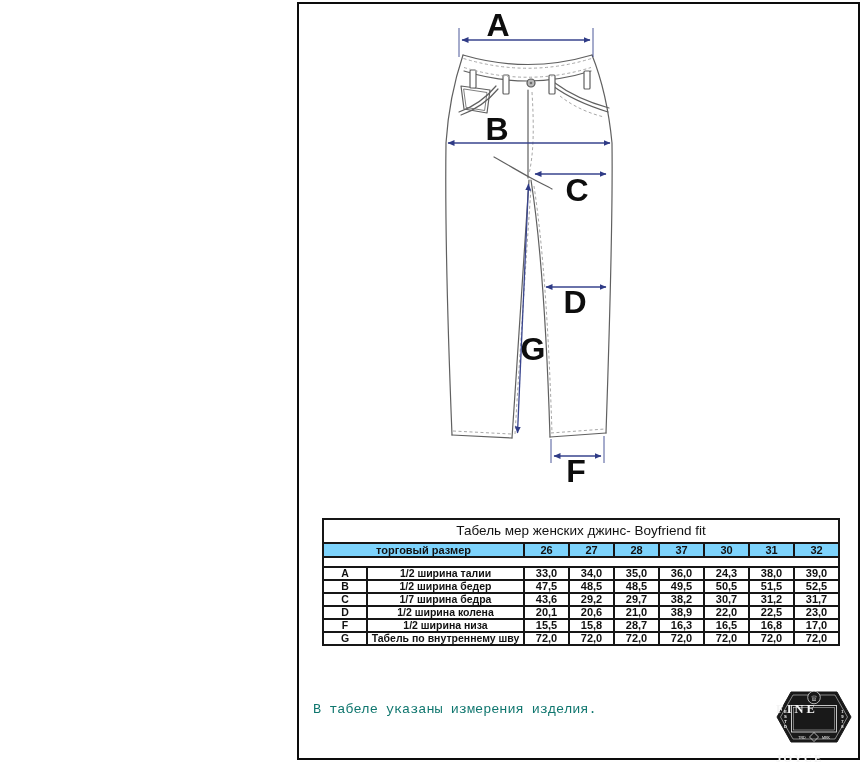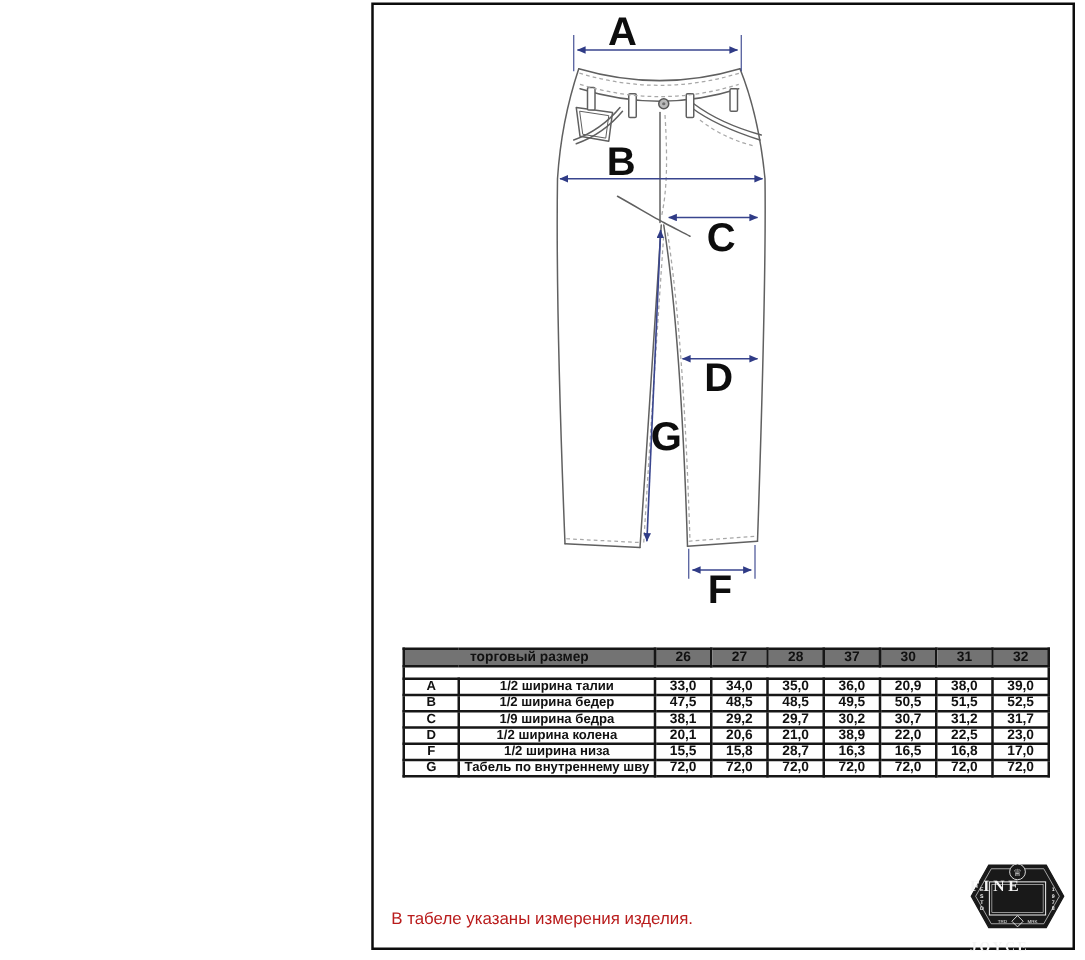--- a/index.html
+++ b/index.html
@@ -9,28 +9,28 @@
          border:2px solid #0c0c0c;box-sizing:border-box;background:#fff;}
   .drawing{position:absolute;left:440px;top:8px;width:180px;height:482px;}
 
   
   .size-table{position:absolute;left:322px;top:518px;width:516px;border-collapse:collapse;
               table-layout:fixed;}
   .size-table td{border:2px solid #161616;text-align:center;vertical-align:middle;
                  padding:0;white-space:nowrap;overflow:hidden;font-weight:bold;
                  font-size:11px;line-height:1;}
   .size-table td.title-cell{font-weight:400;font-size:13.5px;height:22px;background:#fff;}
-  .size-table tr.size-row td{height:12px;background:#737373;font-size:11px;}
+  .size-table tr.size-row td{height:12px;background:#7dd3fc;font-size:11px;}
   .size-table td.spacer-cell{height:8px;background:#fff;}
   .size-table tr.measure-row td{height:11px;background:#fff;}
   .size-table td.letter-cell{font-size:10.5px;}
   .size-table td.desc-cell{font-size:10.5px;}
 
-  .footnote{position:absolute;left:313px;top:726px;font-size:13.5px;line-height:18.5px;
-            color:#b91c1c;}
+  .footnote{position:absolute;left:313px;top:701px;font-size:13.5px;line-height:18.5px;
+            color:#0f766e;font-family:Liberation Mono, monospace;}
 
   
   .badge{position:absolute;left:776px;top:686px;width:76px;height:62px;}
   .badge svg{position:absolute;left:0;top:0;}
   .badge .word{position:absolute;left:0;width:76px;text-align:left;color:#f4f4f4;
                font-family:"Liberation Serif",serif;font-weight:bold;}
   .badge .word.fine{top:16px;font-size:12.5px;letter-spacing:3px;}
   .badge .word.joyce{top:29px;font-size:11px;letter-spacing:2px;margin-top:37px;}
 </style>
 </head>
@@ -119,62 +119,65 @@
         <col style="width:157px">
       <col style="width:45px">
         <col style="width:45px">
         <col style="width:45px">
         <col style="width:45px">
       <col style="width:45px">
         <col style="width:45px">
         <col style="width:45px">
     </colgroup>
     <tbody>
+        <tr>
+      <td class="title-cell" colspan="9">Табель мер женских джинс- Boyfriend fit</td>
+    </tr>
     <tr class="size-row">
       <td colspan="2">торговый размер</td>
       <td>26</td>
       <td>27</td>
       <td>28</td>
       <td>37</td>
       <td>30</td>
       <td>31</td>
       <td>32</td>
     </tr>
     <tr>
       <td class="spacer-cell" colspan="9"></td>
     </tr>
     <tr class="measure-row">
       <td class="letter-cell">A</td>
       <td class="desc-cell">1/2 ширина талии</td>
       <td>33,0</td>
       <td>34,0</td>
       <td>35,0</td>
       <td>36,0</td>
-      <td>20,9</td>
+      <td>24,3</td>
       <td>38,0</td>
       <td>39,0</td>
     </tr>
     <tr class="measure-row">
       <td class="letter-cell">B</td>
       <td class="desc-cell">1/2 ширина бедер</td>
       <td>47,5</td>
       <td>48,5</td>
       <td>48,5</td>
       <td>49,5</td>
       <td>50,5</td>
       <td>51,5</td>
       <td>52,5</td>
     </tr>
     <tr class="measure-row">
       <td class="letter-cell">C</td>
-      <td class="desc-cell">1/9 ширина бедра</td>
-      <td>38,1</td>
+      <td class="desc-cell">1/7 ширина бедра</td>
+      <td>43,6</td>
       <td>29,2</td>
       <td>29,7</td>
-      <td>30,2</td>
+      <td>38,2</td>
       <td>30,7</td>
       <td>31,2</td>
       <td>31,7</td>
     </tr>
     <tr class="measure-row">
       <td class="letter-cell">D</td>
       <td class="desc-cell">1/2 ширина колена</td>
       <td>20,1</td>
       <td>20,6</td>
       <td>21,0</td>

